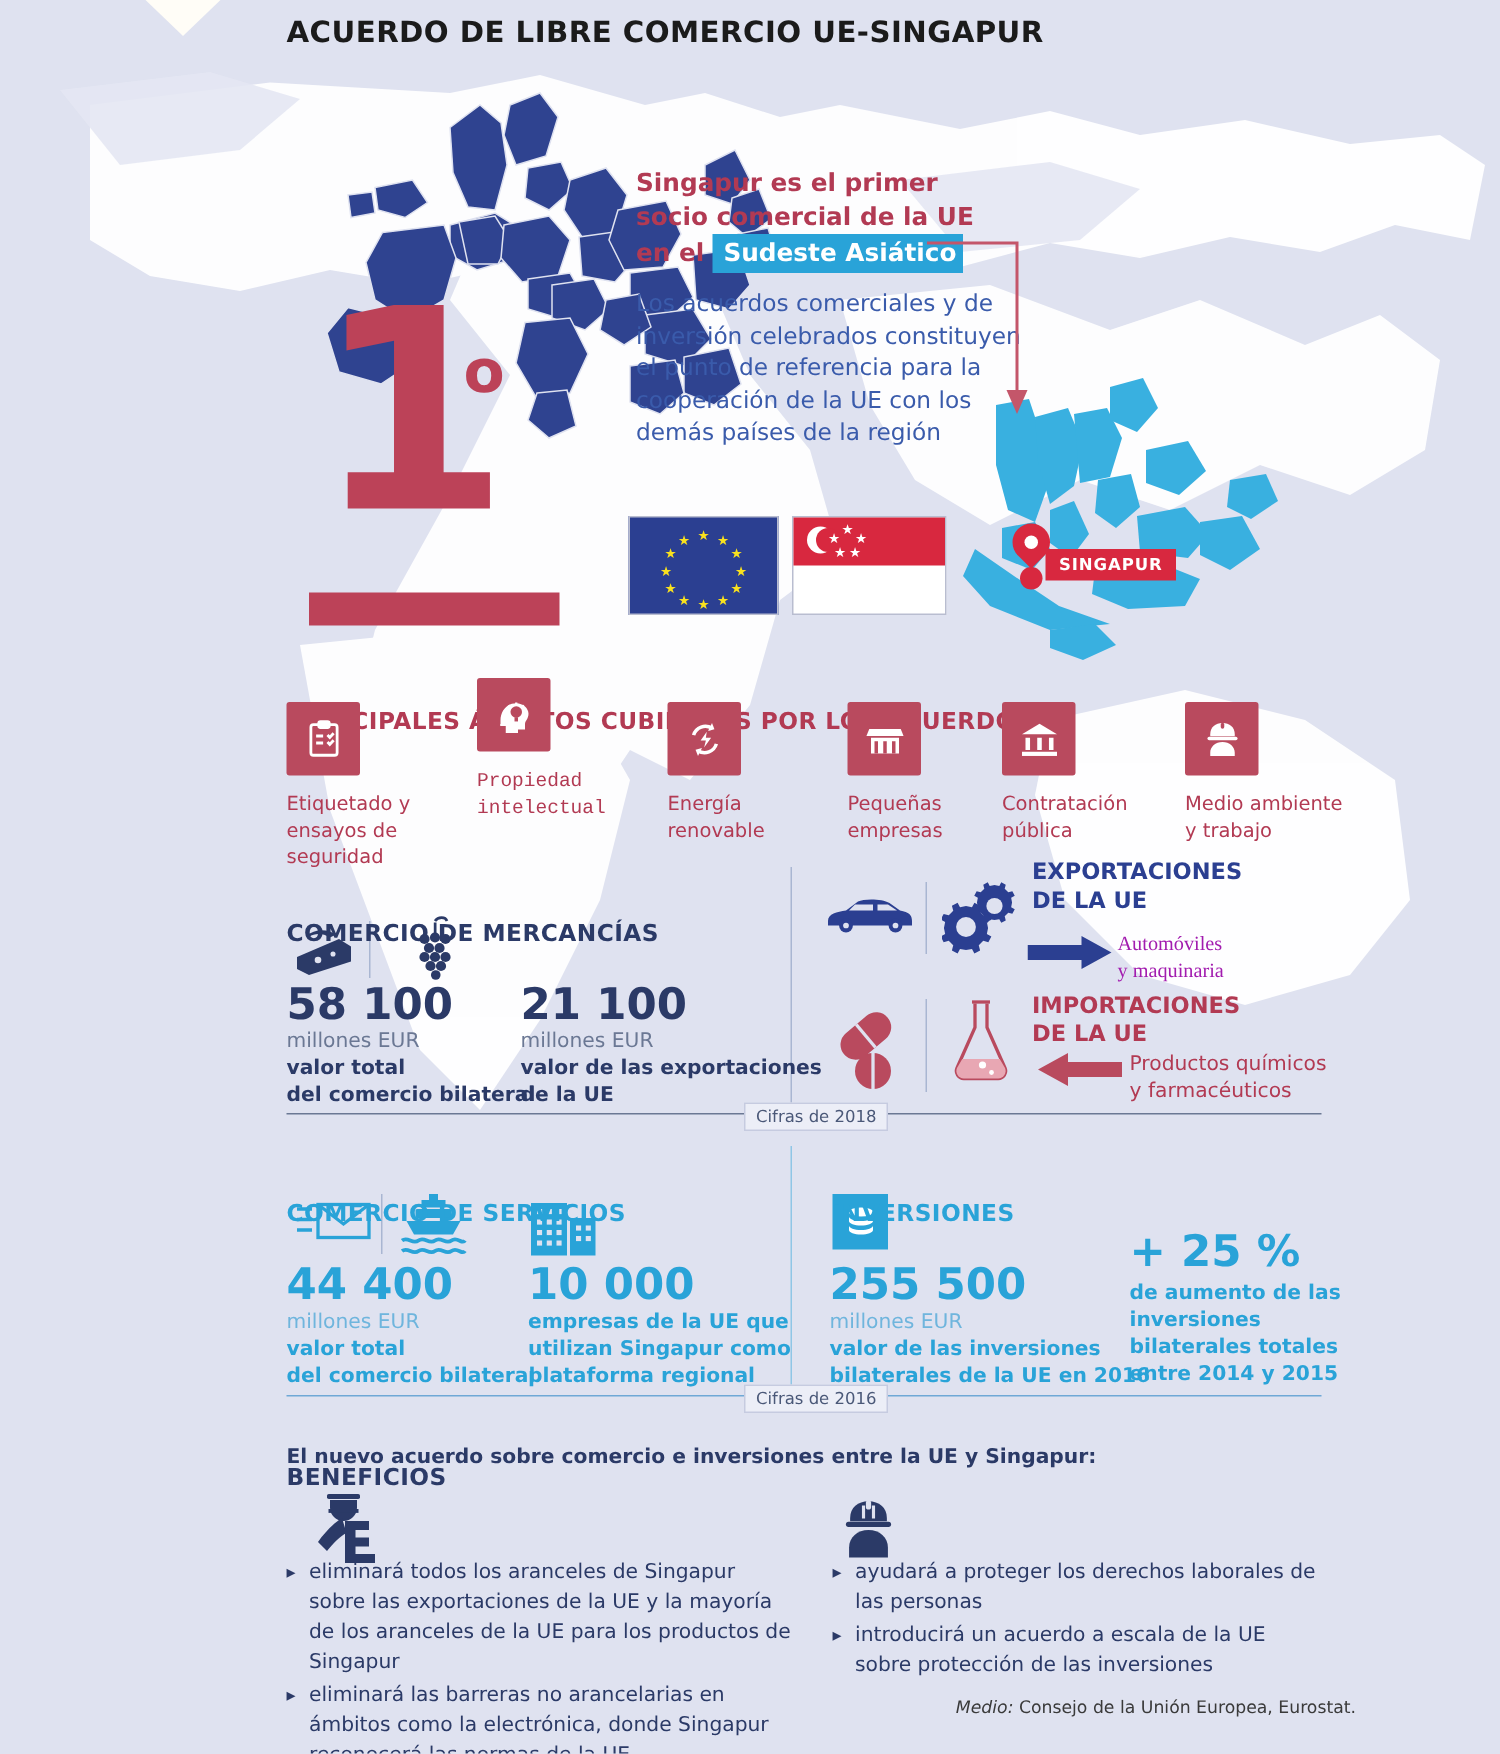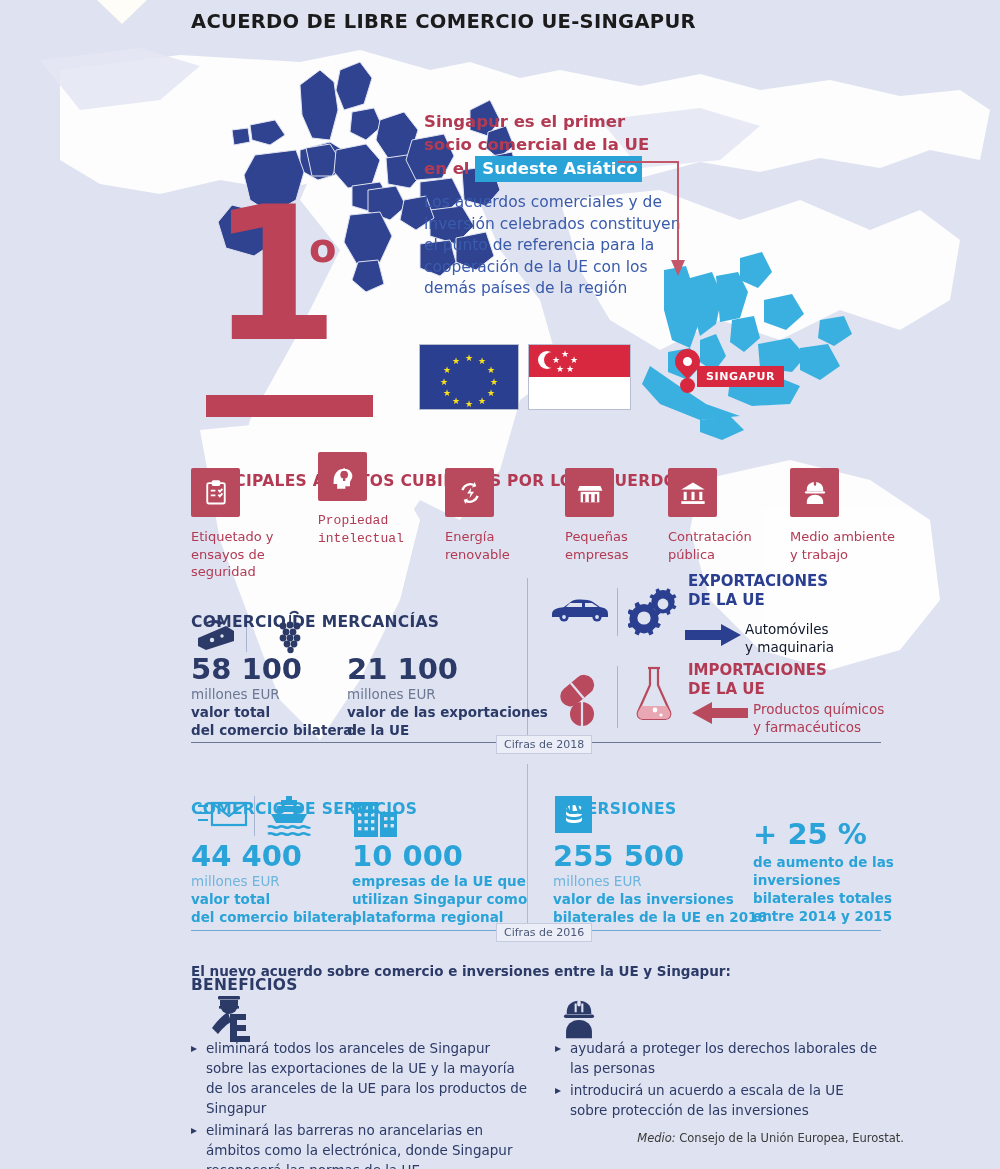--- a/index.html
+++ b/index.html
@@ -68,21 +68,21 @@
   .grey-u{color:#6b7894;}
 
   .vline{position:absolute;background:#a9b6d2;width:1px;z-index:18;}
   .hline{position:absolute;height:1px;z-index:18;}
   .cifras{position:absolute;background:#eceef7;border:1px solid #c6cbe0;
     font-size:11px;color:#4a5878;padding:2px 7px;z-index:25;}
 
   .blk{position:absolute;z-index:20;}
   .exp-t{font-size:15px;font-weight:bold;line-height:19px;color:#2b3f91;}
   .imp-t{font-size:15px;font-weight:bold;line-height:19px;color:#b23a53;}
-  .exp-s{font-size:13.5px;line-height:18px;color:#0f172a;}
+  .exp-s{font-size:13.5px;line-height:18px;color:#a21caf;font-family:Liberation Serif, serif;}
   .imp-s{font-size:13.5px;line-height:18px;color:#b23a53;}
 
   .ben-sub{position:absolute;left:191px;top:963px;font-size:13.5px;font-weight:bold;
     color:#2b3a67;z-index:20;}
   .bul{position:absolute;z-index:20;font-size:13.5px;line-height:20px;color:#2b3a67;}
   .bul div{position:relative;padding-left:15px;margin-bottom:2px;}
   .bul div:before{content:"\25B8";position:absolute;left:0;top:0;color:#2b3a67;font-size:12px;}
   .src{position:absolute;right:96px;top:1131px;font-size:11.5px;color:#3a3a3a;z-index:20;}
   .src i{font-style:italic;}
 </style>

